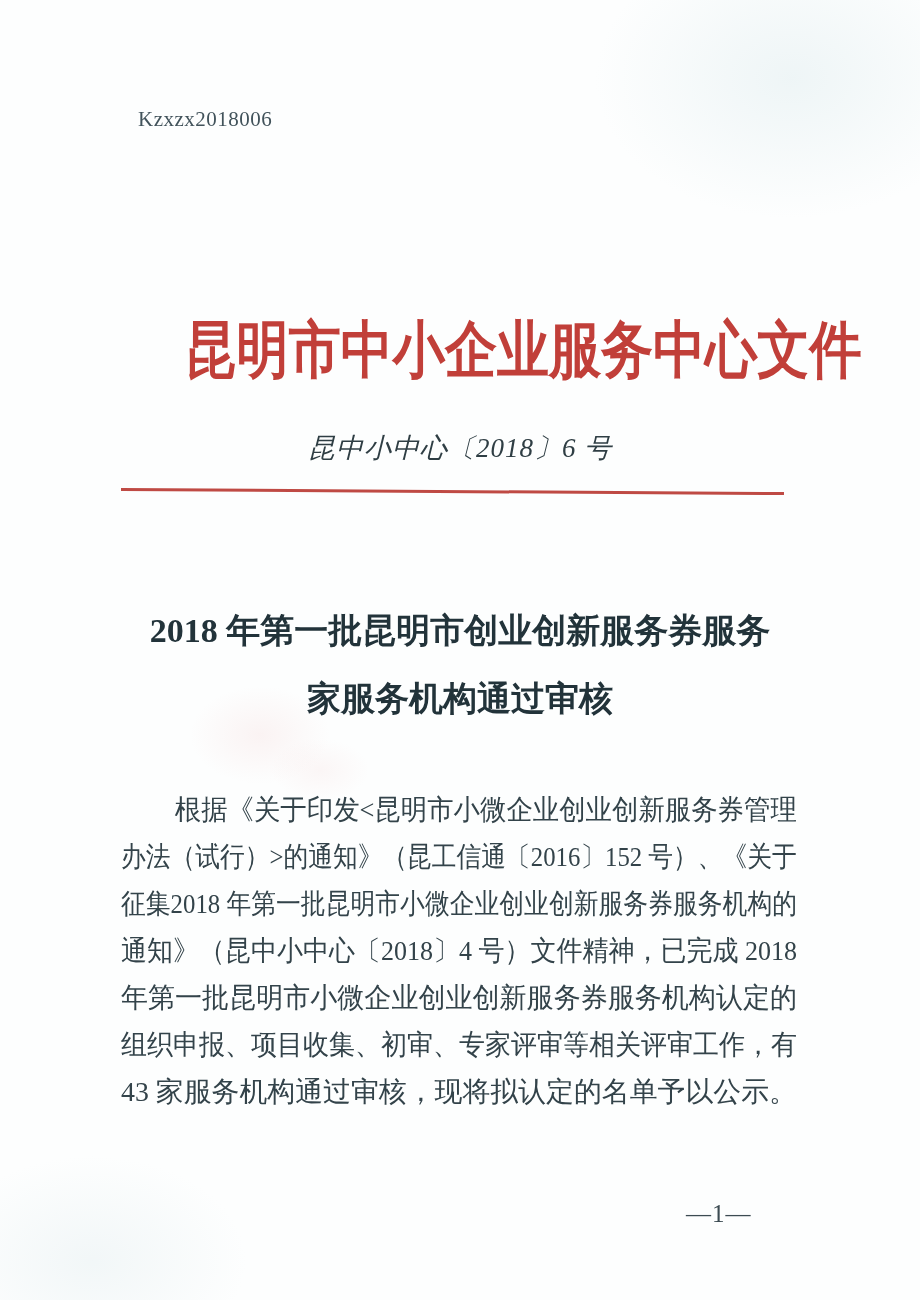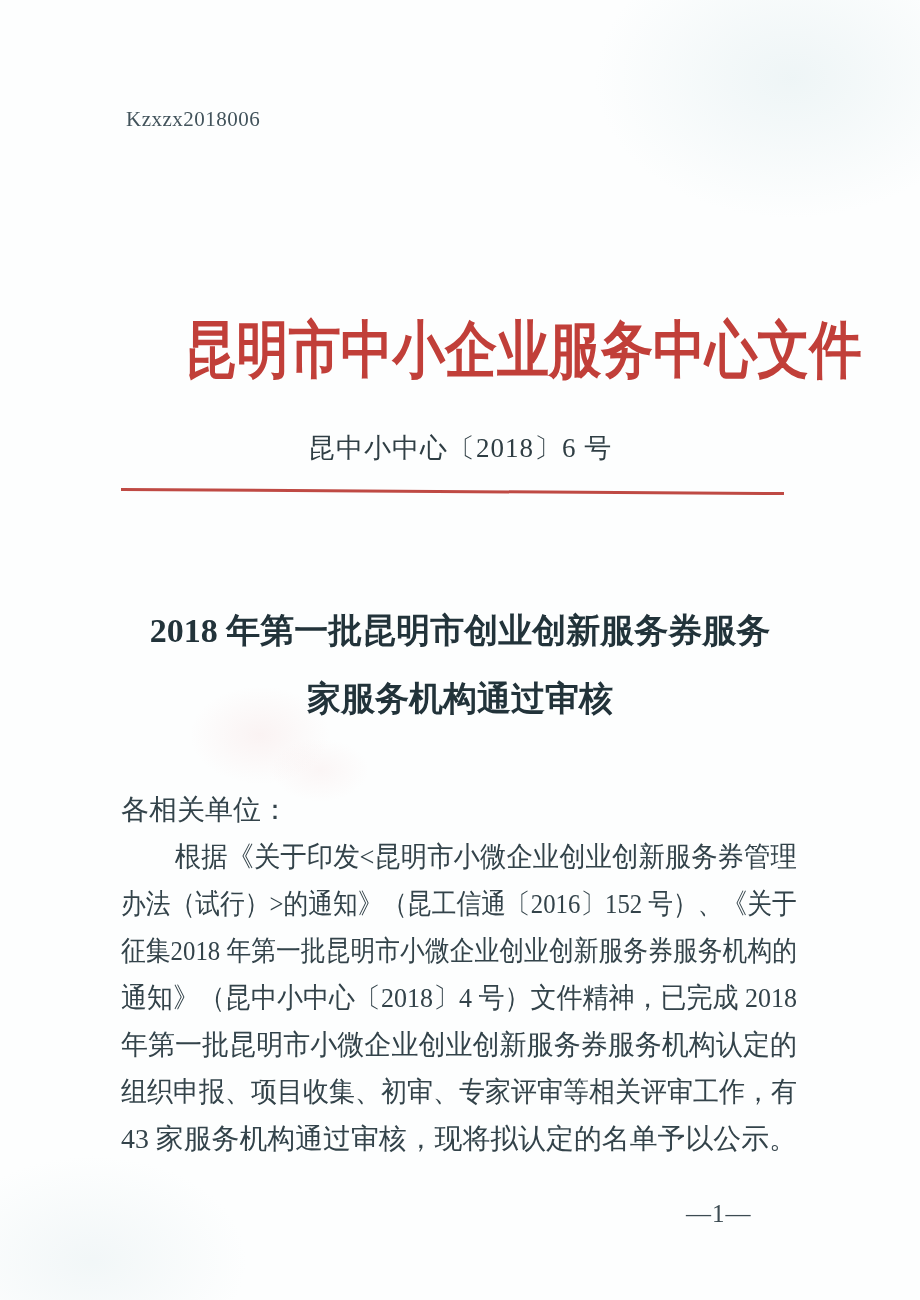--- a/index.html
+++ b/index.html
@@ -10,37 +10,37 @@
     position:relative; width:920px; height:1300px; overflow:hidden;
     background-color:#fdfefe;
     background-image:
       radial-gradient(ellipse 280px 200px at 86% 6%,  rgba(226,238,240,0.55), rgba(226,238,240,0) 70%),
       radial-gradient(ellipse 220px 150px at 10% 97%, rgba(228,238,240,0.45), rgba(228,238,240,0) 70%),
       radial-gradient(ellipse 100px 70px  at 260px 735px, rgba(236,185,185,0.16), rgba(236,185,185,0) 70%),
       radial-gradient(ellipse 70px 45px   at 320px 770px, rgba(236,185,185,0.12), rgba(236,185,185,0) 70%);
   }
 
   .code {
-    position:absolute; left:126px; top:107px;
+    position:absolute; left:138px; top:107px;
     font-size:21px; letter-spacing:0.5px; color:#42535b;text-align:center;
   }
 
   .redhead {
     position:absolute; left:120px; top:308px; width:680px;
     text-align:center; line-height:84px; white-space:nowrap;
   }
   .redhead-inner {
     display:inline-block; font-size:62px; font-weight:bold;
     color:#c13f39; transform:scaleX(0.84); transform-origin:center;
     letter-spacing:0; white-space:nowrap;
   }
 
   .docnum {
     position:absolute; left:120px; top:430px; width:680px;
-    text-align:center; font-size:27px; letter-spacing:1px; color:#2f3e44;
+    text-align:center; font-size:27px; letter-spacing:1px; color:#2f3e44;font-style:italic;
   }
 
   .redline {
     position:absolute; left:121px; top:488px; width:663px; height:3px;
     background:#bf4a44; transform:rotate(0.35deg); transform-origin:left center;
   }
 
   .doctitle {
     position:absolute; left:130px; top:597px; width:660px;
     text-align:center; font-size:34px; font-weight:bold;
@@ -74,21 +74,20 @@
   <div class="docnum">昆中小中心〔2018〕6 号</div>
 
   <div class="redline"></div>
 
   <div class="doctitle">
     <div class="tline">2018 年第一批昆明市创业创新服务券服务</div>
     <div class="tline">家服务机构通过审核</div>
   </div>
 
   <div class="bodyblock">
-    <div class="bodyline">各相关单位：</div>
     <div class="bodyline indent" style="transform-origin: left center; transform: scaleX(0.942817);">根据《关于印发&lt;昆明市小微企业创业创新服务券管理</div>
     <div class="bodyline" style="transform-origin: left center; transform: scaleX(0.88366);">办法（试行）&gt;的通知》（昆工信通〔2016〕152 号）、《关于</div>
     <div class="bodyline" style="transform-origin: left center; transform: scaleX(0.885976);">征集2018 年第一批昆明市小微企业创业创新服务券服务机构的</div>
     <div class="bodyline" style="transform-origin: left center; transform: scaleX(0.928571);">通知》（昆中小中心〔2018〕4 号）文件精神，已完成 2018</div>
     <div class="bodyline" style="transform-origin: left center; transform: scaleX(0.965714);">年第一批昆明市小微企业创业创新服务券服务机构认定的</div>
     <div class="bodyline" style="transform-origin: left center; transform: scaleX(0.928571);">组织申报、项目收集、初审、专家评审等相关评审工作，有</div>
     <div class="bodyline" style="transform-origin: left center; transform: scaleX(0.995582);">43 家服务机构通过审核，现将拟认定的名单予以公示。</div>
   </div>
 
   <div class="pagenum">—1—</div>

